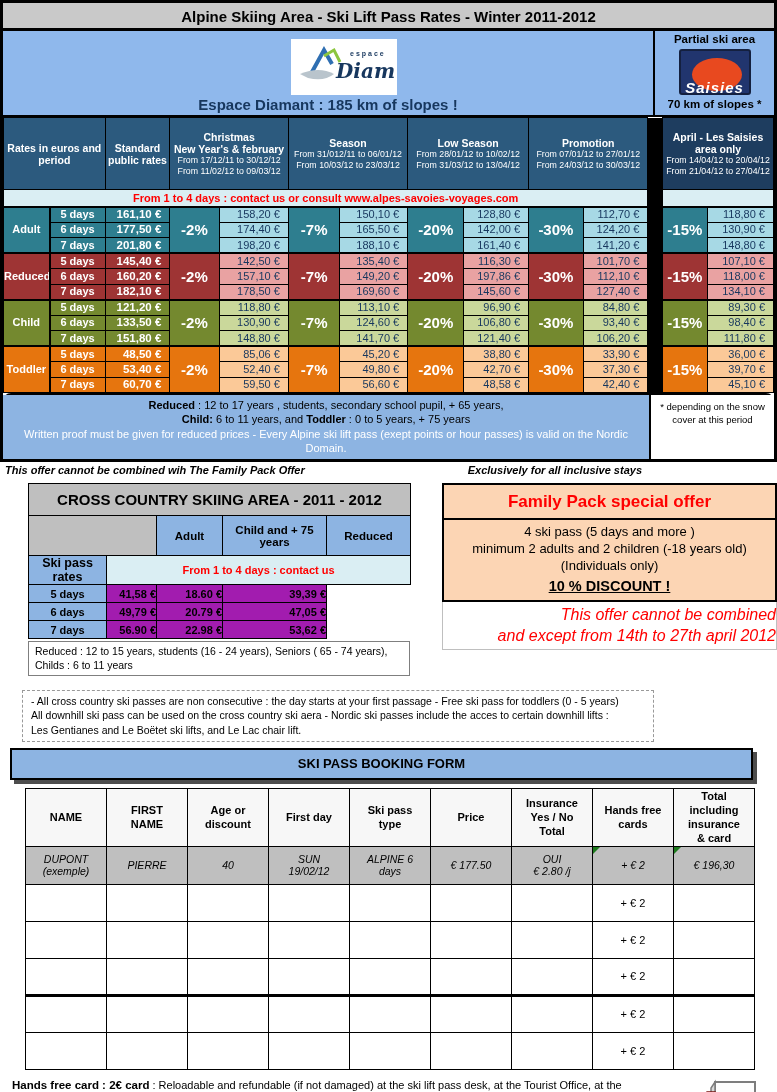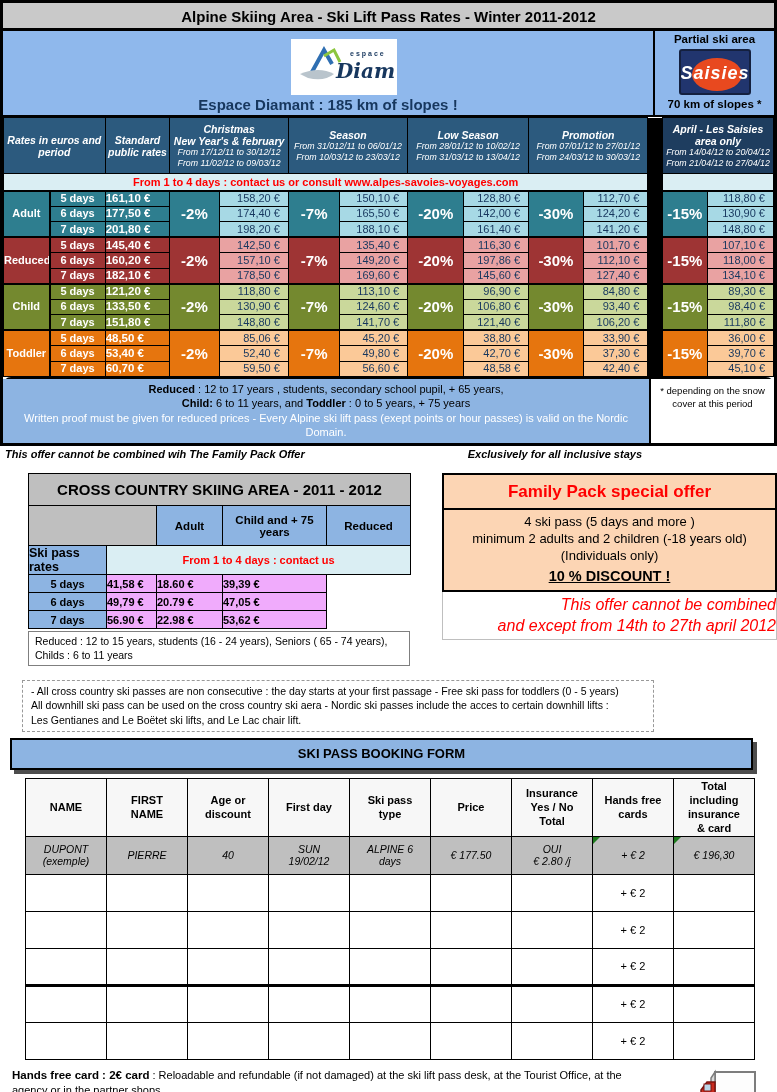--- a/index.html
+++ b/index.html
@@ -13,64 +13,64 @@
     text-align:center; font-weight:bold; font-size:15px; }
 
   .banner { background:#8fb8ec; height:86px; display:flex; border-bottom:2px solid #000; }
   .banner-left { width:650px; position:relative; }
   .logo-box { position:absolute; left:288px; top:8px; width:106px; height:56px; background:#fff; display:flex; align-items:center; justify-content:center; }
   .slogan { position:absolute; left:0; right:0; bottom:2px; text-align:center; color:#17375e; font-weight:bold; font-size:15px; }
   .banner-right { flex:1; border-left:2px solid #000; text-align:center; padding-top:2px; }
   .partial-title, .partial-km { font-weight:bold; font-size:11.5px; color:#000; }
   .saisies { margin:4px auto 3px auto; width:72px; height:46px; background:#21356e; border:2px solid #14203f; border-radius:3px; position:relative; overflow:hidden; }
   .saisies .dot { position:absolute; left:11px; top:7px; width:50px; height:33px; background:#e8491f; border-radius:50%; }
-  .saisies .txt { position:absolute; left:0; right:0; top:12px; color:#fff; font-style:italic; font-size:18px; font-weight:bold; letter-spacing:1px; }
+  .saisies .txt { position:absolute; left:0; right:0; top:28px; color:#fff; font-style:italic; font-size:15px; font-weight:bold; letter-spacing:1px; }
 
   
   table.rates { border-collapse:collapse; table-layout:fixed; width:771px; }
   .rates th, .rates td { border:1px solid #000; overflow:hidden; }
-  .rates thead th { background:#2c5a7e; color:#fff; font-size:10.5px; height:56px; padding:1px;font-style:italic; }
+  .rates thead th { background:#2c5a7e; color:#fff; font-size:10.5px; height:72px; padding:1px; }
   .rates thead th.april { background:#1e3d5f; }
   .rates .p-title { font-weight:bold; font-size:10.5px; display:block; }
   .rates .p-date { font-weight:normal; font-size:8.8px; display:block; line-height:1.25; }
   .rates tr.contact td { background:#daeef3; color:#f00; font-weight:bold; font-size:11px; height:17px; text-align:center; }
   .rates tr.contact td.gapc, .rates td.gap { background:#000; border:none; padding:0; }
   .cat-0 { --base:#2e7e8f; --light:#a7d9e5; }
   .cat-1 { --base:#9e3434; --light:#e9a2a2; }
   .cat-2 { --base:#74892f; --light:#cad89b; }
   .cat-3 { --base:#e6750e; --light:#fbc998; }
   .rates tbody td, .rates tbody th { height:15.5px; font-size:11px; line-height:13px; }
   .rates td.c-cat { background:var(--base); color:#fff; font-weight:bold; text-align:center; border-right:2px solid #000; }
   .rates td.c-days { background:var(--base); color:#fff; font-weight:bold; text-align:right; padding-right:10px; }
-  .rates td.c-std { background:var(--base); color:#fff; font-weight:bold; padding-right:8px; font-size:11.5px;margin-top:48px; }
+  .rates td.c-std { background:var(--base); color:#fff; font-weight:bold; text-align:right; padding-right:8px; font-size:11.5px;margin-top:48px; }
   .rates td.c-disc { background:var(--base); color:#fff; font-weight:bold; text-align:center; font-size:15px; }
   .rates td.c-price { background:var(--light); color:#17375e; text-align:right; padding-right:8px; }
   .rates tr.first > td { border-top:2px solid #000; }
 
   .rates-footnote { display:flex; border-top:2px solid #000;border-radius:8px; }
   .fn-blue { flex:1; background:#8db4e2; text-align:center; font-size:11px; padding:3px 2px 4px 2px; line-height:1.3; }
   .fn-blue .white { color:#fff; }
   .fn-snow { width:125px; background:#fff; border-left:2px solid #000; font-size:9.5px; text-align:center; padding:6px 6px; line-height:1.35; }
 
   
   .offer-notes { display:flex; justify-content:space-between; padding:2px 135px 2px 5px; height:18px; }
   .offer-notes span { font-weight:bold; font-style:italic; font-size:11px; }
 
   
-  .two-col { display:flex; margin-top:9px; }
+  .two-col { display:flex; margin-top:3px; }
   .cc-wrap { width:430px; padding-left:28px; }
   table.cc { border-collapse:collapse; table-layout:fixed; width:382px; }
   .cc th, .cc td { border:1.5px solid #000; }
   .cc .cc-title { background:#bfbfbf; font-weight:bold; font-size:15px; text-align:center; height:32px; }
   .cc .cc-h { background:#8db4e2; font-weight:bold; font-size:11.5px; text-align:center; height:40px; }
   .cc .cc-blank { background:#bfbfbf; }
-  .cc .cc-label { background:#8db4e2; font-weight:bold; font-size:12.5px; text-align:left; }
+  .cc .cc-label { background:#8db4e2; font-weight:bold; font-size:12.5px; text-align:center; }
   .cc .cc-contact { background:#daeef3; color:#f00; font-weight:bold; font-size:11px; text-align:center; height:18px; }
   .cc .cc-days { background:#8db4e2; font-weight:bold; font-size:11px; text-align:center; height:18px; }
-  .cc .cc-val { background:#f0abfc; font-weight:bold; font-size:11px; text-align:left; }
+  .cc .cc-val { background:#a21caf; font-weight:bold; font-size:11px; text-align:right; }
   .cc-note { width:382px; border:1px solid #7f7f7f; background:#fff; font-size:10.5px; padding:2px 6px; margin-top:2px; line-height:1.35; }
 
   .fp-wrap { width:335px; margin-left:12px; }
   .fp-box { border:2px solid #000; background:#fcd5b4; }
   .fp-title { color:#f00; font-weight:bold; font-size:17px; text-align:center; padding:7px 0 6px 0; border-bottom:2px solid #000; }
   .fp-body { padding:4px 2px 4px 2px; text-align:center; font-size:13px; line-height:1.3; }
   .fp-discount { font-weight:bold; font-size:14.5px; text-decoration:underline; margin-top:2px; }
   .fp-restrict { border:1px solid #bfbfbf; border-top:none; background:#fff; text-align:right; color:#f00; font-style:italic; font-size:16px; line-height:1.3; padding:3px 0; }
 
   

